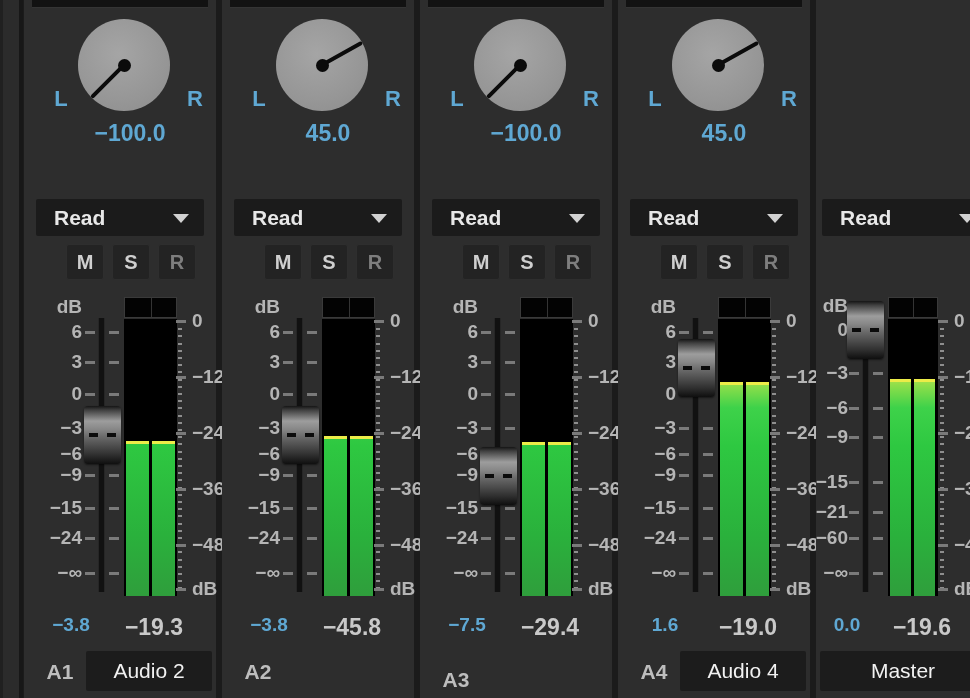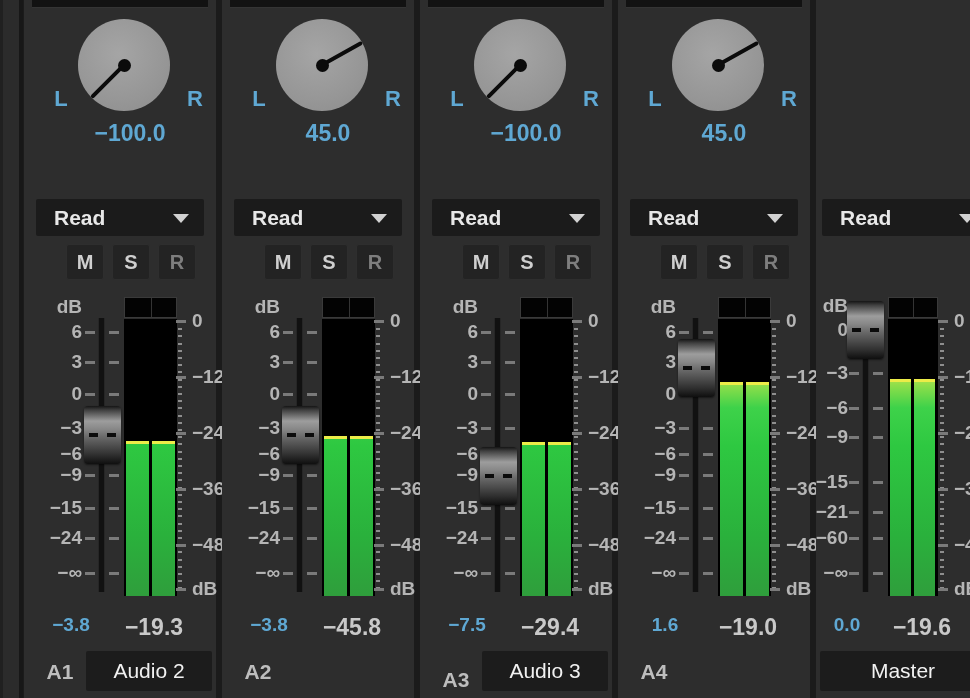--- a/index.html
+++ b/index.html
@@ -267,21 +267,20 @@
         <div class="sclbl l" style="left: 168px; top: 422px; width: 50px;">−24</div>
         <div class="dash" style="left: 152px; top: 488px;"></div>
         <div class="sclbl l" style="left: 168px; top: 478px; width: 50px;">−36</div>
         <div class="dash" style="left: 152px; top: 544px;"></div>
         <div class="sclbl l" style="left: 168px; top: 534px; width: 50px;">−48</div>
         <div class="dash" style="left: 152px; top: 588px;"></div>
         <div class="sclbl l" style="left: 168px; top: 578px; width: 50px;">dB</div>
         <div class="valblue" style="left: 12px; top: 614px; width: 70px;">−7.5</div>
         <div class="valgray" style="left: 88px; top: 614px; width: 84px;">−29.4</div>
         <div class="trackid" style="left: 18px; top: 624px; width: 36px; margin-top: 44px;">A3</div>
-        <div class="namefield" style="left: 62px; top: 651px; width: 126px;">Audio 3</div>
       </div>
       <div class="strip" style="left: 618px;">
         <div class="topbox" style="left: 8px; width: 176px;"></div>
         <div class="knob" style="left: 54px; top: 19px; width: 92px; height: 92px;">
           <div class="ptr" style="transform: rotate(-29.25deg);"></div>
           <div class="dot"></div>
         </div>
         <div class="lr" style="left: 24px; top: 86px; width: 26px; text-align: center;">L</div>
         <div class="lr" style="left: 158px; top: 86px; width: 26px; text-align: center;">R</div>
         <div class="panval" style="left: 16px; top: 120px; width: 180px;">45.0</div>
@@ -342,20 +341,21 @@
         <div class="sclbl l" style="left: 168px; top: 422px; width: 50px;">−24</div>
         <div class="dash" style="left: 152px; top: 488px;"></div>
         <div class="sclbl l" style="left: 168px; top: 478px; width: 50px;">−36</div>
         <div class="dash" style="left: 152px; top: 544px;"></div>
         <div class="sclbl l" style="left: 168px; top: 534px; width: 50px;">−48</div>
         <div class="dash" style="left: 152px; top: 588px;"></div>
         <div class="sclbl l" style="left: 168px; top: 578px; width: 50px;">dB</div>
         <div class="valblue" style="left: 12px; top: 614px; width: 70px;">1.6</div>
         <div class="valgray" style="left: 88px; top: 614px; width: 84px;">−19.0</div>
         <div class="trackid" style="left: 18px; top: 660px; width: 36px;">A4</div>
+        <div class="namefield" style="left: 62px; top: 651px; width: 126px;">Audio 4</div>
       </div>
       <div class="strip" style="left: 816px;">
         <div class="dropdown" style="left: 6px; top: 199px; width: 168px;"><div style="position: static; display: inline;">Read</div><div class="chev"></div></div>
         <div class="sclbl r" style="left: -6px; top: 295px; width: 38px;">dB</div>
         <div class="sclbl r" style="left: -6px; top: 319px; width: 38px;">0</div>
         <div class="dash" style="left: 33px; top: 329px;"></div>
         <div class="dash" style="left: 57px; top: 329px;"></div>
         <div class="sclbl r" style="left: -6px; top: 362px; width: 38px;">−3</div>
         <div class="dash" style="left: 33px; top: 372px;"></div>
         <div class="dash" style="left: 57px; top: 372px;"></div>

